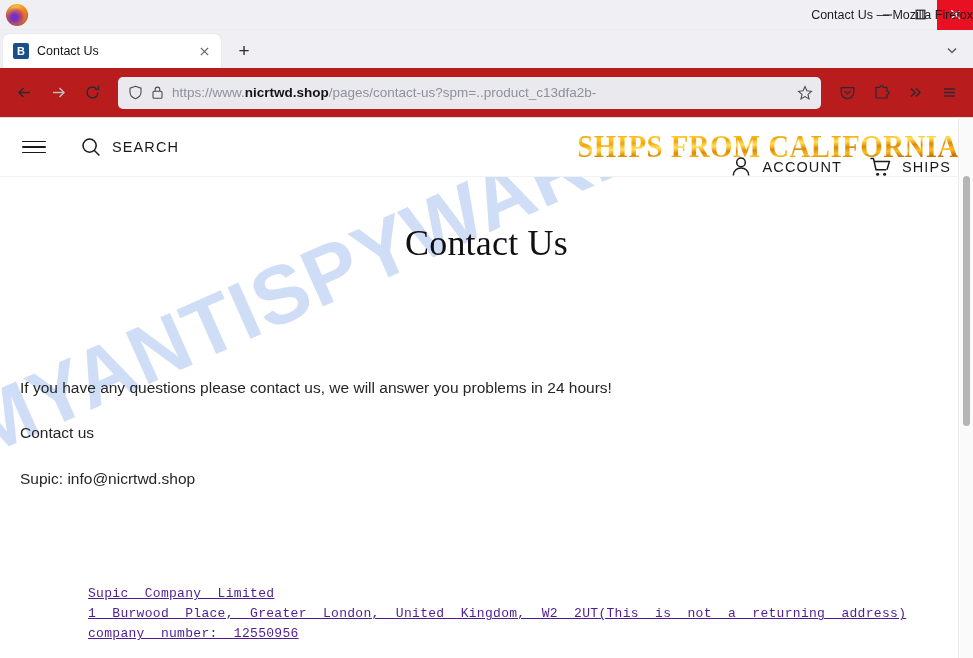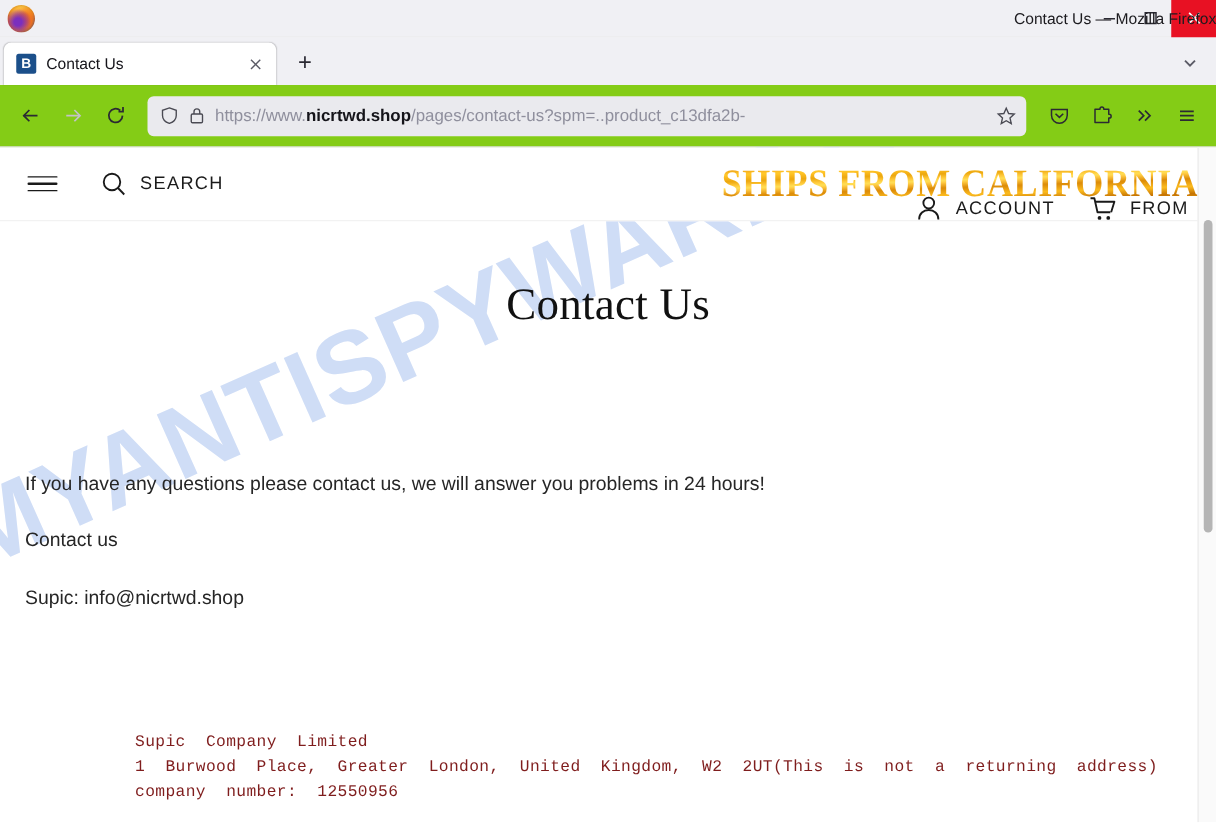--- a/index.html
+++ b/index.html
@@ -109,21 +109,21 @@
     position: absolute;
     right: 6px; bottom: 4px;
     width: 30px; height: 28px;
     display: flex; align-items: center; justify-content: center;
     color: #5b5b66;
   }
 
   
   .navbar {
     height: 50px;
-    background: #84cc16;
+    background: #b91c1c;
     display: flex;
     align-items: center;
     padding: 0 8px;
     gap: 2px;
     border-bottom: 1px solid #dededf;
   }
   .nav-btn {
     width: 32px; height: 32px;
     display: flex; align-items: center; justify-content: center;
     border-radius: 4px;
@@ -250,27 +250,28 @@
   .para {
     font-size: 15.5px;
     color: #262626;
     margin-top: 23px;
     line-height: 1.45;
   }
   .para.first { margin-top: 113px; }
 
   .addr-block {
     margin-top: 94px;
-    margin-left: 88px;
+    margin-left: 68px;
     font-family: "Liberation Mono", monospace;
     font-size: 13px;
     line-height: 20px;
-    color: #7f1d1d;
+    color: #4c1d95;
     letter-spacing: 0.3px;
     white-space: pre;
+    text-decoration: underline;
   }
 
   
   .pscroll {
     position: absolute;
     top: 0; right: 0;
     width: 15px; height: 100%;
     background: #fafafa;
     border-left: 1px solid #ececec;
     z-index: 5;
@@ -432,21 +433,21 @@
       </div>
       <div class="sh-link">
         <span class="sh-icon">
           <svg width="24" height="24" viewBox="0 0 24 24">
             <path d="M2.4 3.6 h3.1 l2.5 11.2 h10.3" fill="none" stroke="currentColor" stroke-width="1.5" stroke-linejoin="round"></path>
             <path d="M6.1 6.4 h15.4 l-2.6 8.4" fill="none" stroke="currentColor" stroke-width="1.5" stroke-linejoin="round"></path>
             <circle cx="9.6" cy="19.3" r="1.5" fill="currentColor"></circle>
             <circle cx="16.6" cy="19.3" r="1.5" fill="currentColor"></circle>
           </svg>
         </span>
-        <span>FROM</span>
+        <span>SHIPS</span>
       </div>
     </div>
   </div>
 
   <div class="watermark">MYANTISPYWARE.COM</div>
 
   <div class="content">
     <h1 class="page-title">Contact Us</h1>
     <p class="para first">If you have any questions please contact us, we will answer you problems in 24 hours!</p>
     <p class="para">Contact us</p>

